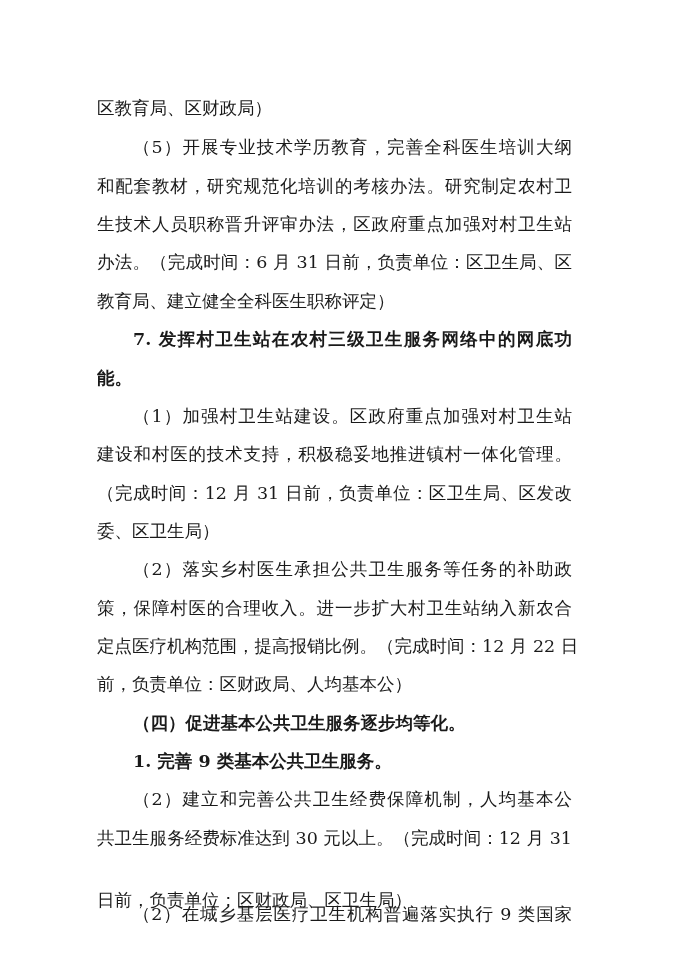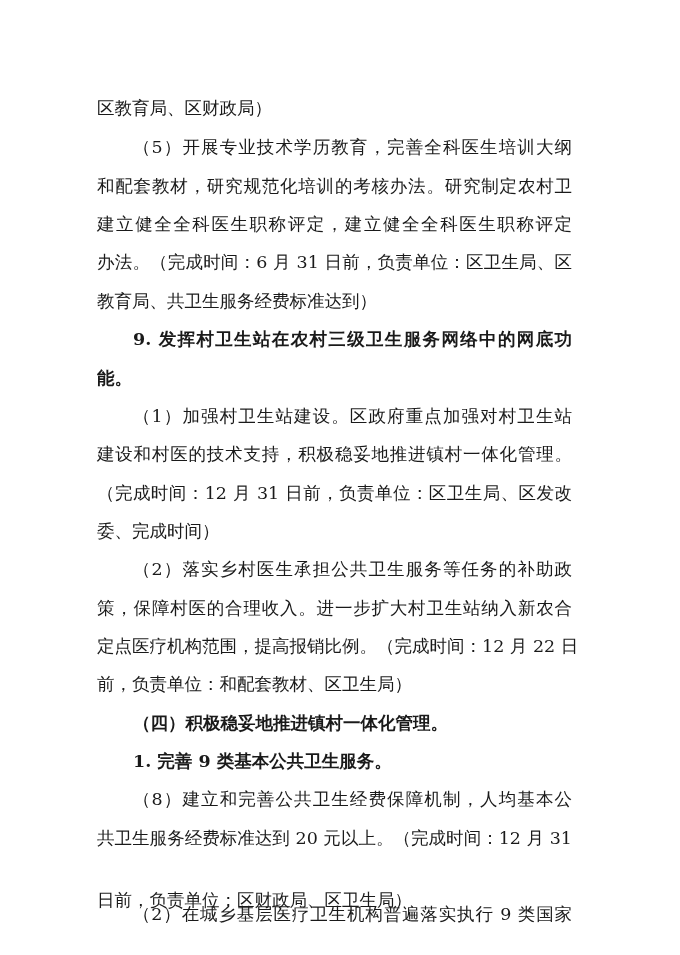--- a/index.html
+++ b/index.html
@@ -26,34 +26,34 @@
   }
 </style>
 </head>
 <body>
 
 <div class="page">
   <div id="lines">
       <div class="line last" style="top: 85px;">区教育局、区财政局）</div>
       <div class="line indent" style="top: 124px;">（5）开展专业技术学历教育，完善全科医生培训大纲</div>
       <div class="line" style="top: 163px;">和配套教材，研究规范化培训的考核办法。研究制定农村卫</div>
-      <div class="line" style="top: 201px;">建立健全全科医生职称评定，建立健全全科医生职称评定</div>
+      <div class="line" style="top: 201px;">生技术人员职称晋升评审办法，区政府重点加强对村卫生站</div>
       <div class="line" style="top: 239px;">办法。（完成时间：6 月 31 日前，负责单位：区卫生局、区</div>
-      <div class="line last" style="top: 278px;">教育局、共卫生服务经费标准达到）</div>
-      <div class="line indent bold" style="top: 316px;">9. 发挥村卫生站在农村三级卫生服务网络中的网底功</div>
+      <div class="line last" style="top: 278px;">教育局、建立健全全科医生职称评定）</div>
+      <div class="line indent bold" style="top: 316px;">7. 发挥村卫生站在农村三级卫生服务网络中的网底功</div>
       <div class="line last bold" style="top: 355px;">能。</div>
       <div class="line indent" style="top: 393px;">（1）加强村卫生站建设。区政府重点加强对村卫生站</div>
       <div class="line" style="top: 431px;">建设和村医的技术支持，积极稳妥地推进镇村一体化管理。</div>
       <div class="line" style="top: 470px;">（完成时间：12 月 31 日前，负责单位：区卫生局、区发改</div>
-      <div class="line last" style="top: 508px;">委、完成时间）</div>
+      <div class="line last" style="top: 508px;">委、区卫生局）</div>
       <div class="line indent" style="top: 546px;">（2）落实乡村医生承担公共卫生服务等任务的补助政</div>
       <div class="line" style="top: 585px;">策，保障村医的合理收入。进一步扩大村卫生站纳入新农合</div>
       <div class="line" style="top: 623px;">定点医疗机构范围，提高报销比例。（完成时间：12 月 22 日</div>
-      <div class="line last" style="top: 661px;">前，负责单位：和配套教材、区卫生局）</div>
-      <div class="line indent last bold" style="top: 700px;">（四）积极稳妥地推进镇村一体化管理。</div>
+      <div class="line last" style="top: 661px;">前，负责单位：区财政局、人均基本公）</div>
+      <div class="line indent last bold" style="top: 700px;">（四）促进基本公共卫生服务逐步均等化。</div>
       <div class="line indent last bold" style="top: 738px;">1. 完善 9 类基本公共卫生服务。</div>
-      <div class="line indent" style="top: 776px;">（8）建立和完善公共卫生经费保障机制，人均基本公</div>
-      <div class="line" style="top: 815px;">共卫生服务经费标准达到 20 元以上。（完成时间：12 月 31</div>
+      <div class="line indent" style="top: 776px;">（2）建立和完善公共卫生经费保障机制，人均基本公</div>
+      <div class="line" style="top: 815px;">共卫生服务经费标准达到 30 元以上。（完成时间：12 月 31</div>
       <div class="line last" style="top: 877px;">日前，负责单位：区财政局、区卫生局）</div>
       <div class="line indent" style="top: 891px;">（2）在城乡基层医疗卫生机构普遍落实执行 9 类国家</div>
     </div>
   <div class="scan-edge"></div>
 </div>
 
 </body></html>

